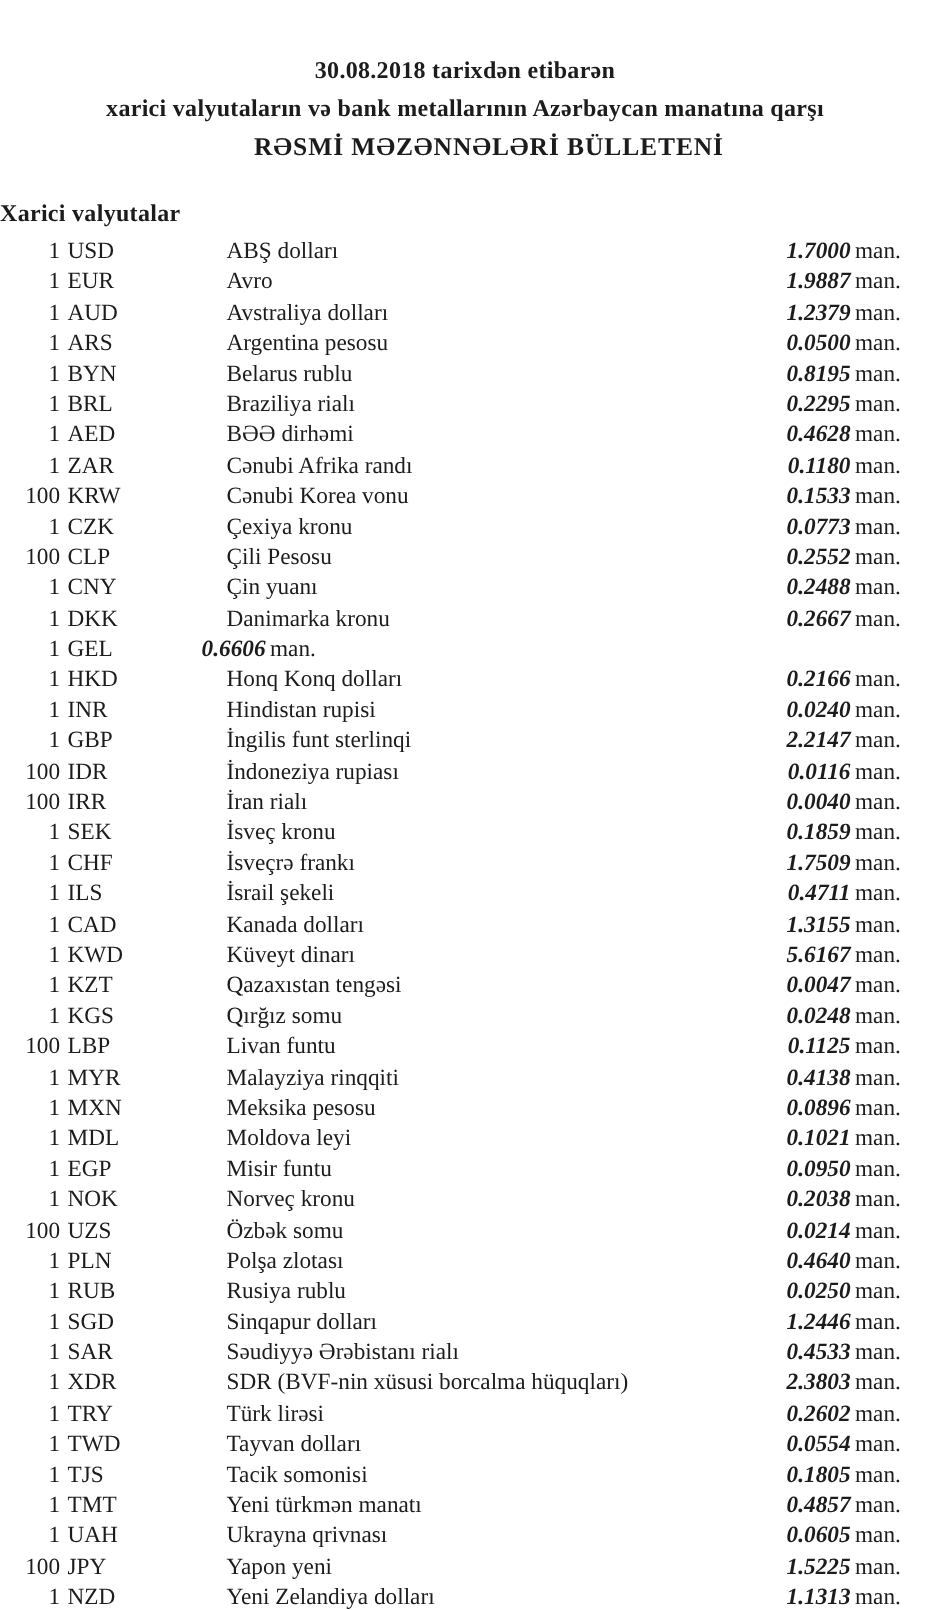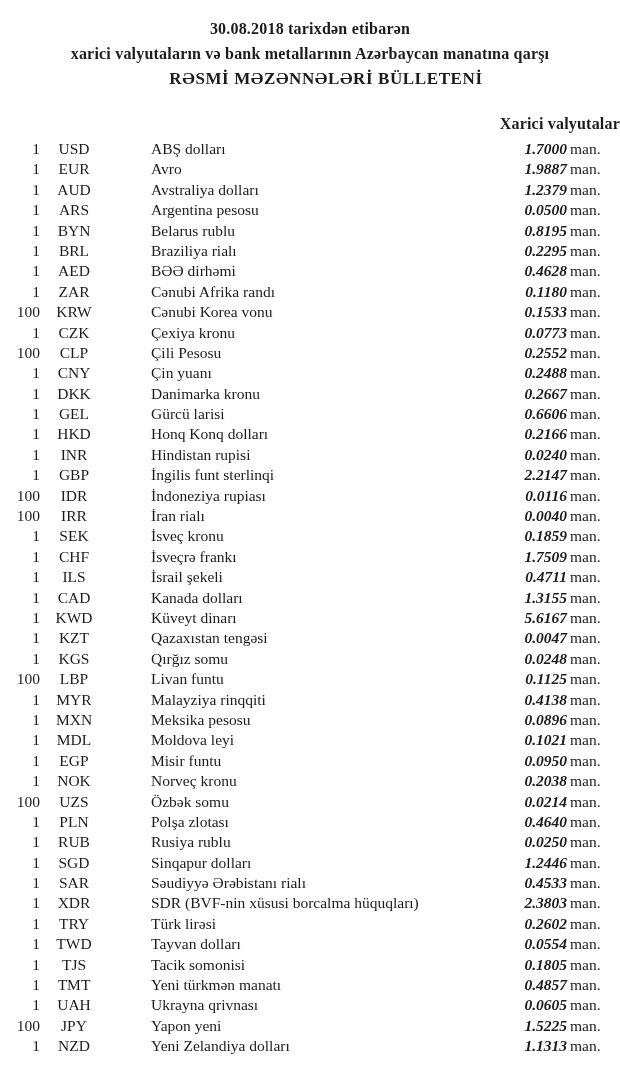--- a/index.html
+++ b/index.html
@@ -11,21 +11,21 @@
     width: 620px;
     height: 1073px;
     overflow: hidden;
     font-family: "Liberation Serif", "DejaVu Serif", serif;
     color: #1c1c1c;
     -webkit-font-smoothing: antialiased;
   }
   .doc {
     width: 620px;
     height: 826px;
-    padding-top: 16px;
+    padding-top: 35px;
     box-sizing: border-box;
   }
   .header {
     text-align: center;
   }
   .header .line1,
   .header .line2 {
     font-weight: bold;
     font-size: 16px;
     line-height: 25px;
@@ -33,21 +33,21 @@
   }
   .header .line3 {
     font-weight: bold;
     font-size: 17px;
     line-height: 25px;
     letter-spacing: 0.6px;
     margin-left: 32px;
   }
   .section-title {
     margin: 23px 0 0 0;
-    text-align: right;
+    text-align: left;
     font-weight: bold;
     font-size: 16px;
     line-height: 20px;
     letter-spacing: 0.2px;
   }
   .table {
     margin-top: 5px;
   }
   .row {
     display: flex;
@@ -58,21 +58,20 @@
     white-space: nowrap;
   }
   .qty {
     width: 40px;
     text-align: right;
     flex: 0 0 auto;
   }
   .code {
     width: 58px;
     margin-left: 5px;
-    text-align: center;
     flex: 0 0 auto;
   }
   .name {
     flex: 1 1 auto;
     padding-left: 8px;
     overflow: hidden;
     margin-left: 40px;
   }
   .rate {
     width: 74px;
@@ -201,21 +200,20 @@
       <span class="qty">1</span>
       <span class="code">DKK</span>
       <span class="name">Danimarka kronu</span>
       <span class="rate">0.2667</span>
       <span class="unit">man.</span>
     </div>
 
     <div class="row">
       <span class="qty">1</span>
       <span class="code">GEL</span>
-      <span class="name">Gürcü larisi</span>
       <span class="rate">0.6606</span>
       <span class="unit">man.</span>
     </div>
 
     <div class="row">
       <span class="qty">1</span>
       <span class="code">HKD</span>
       <span class="name">Honq Konq dolları</span>
       <span class="rate">0.2166</span>
       <span class="unit">man.</span>

